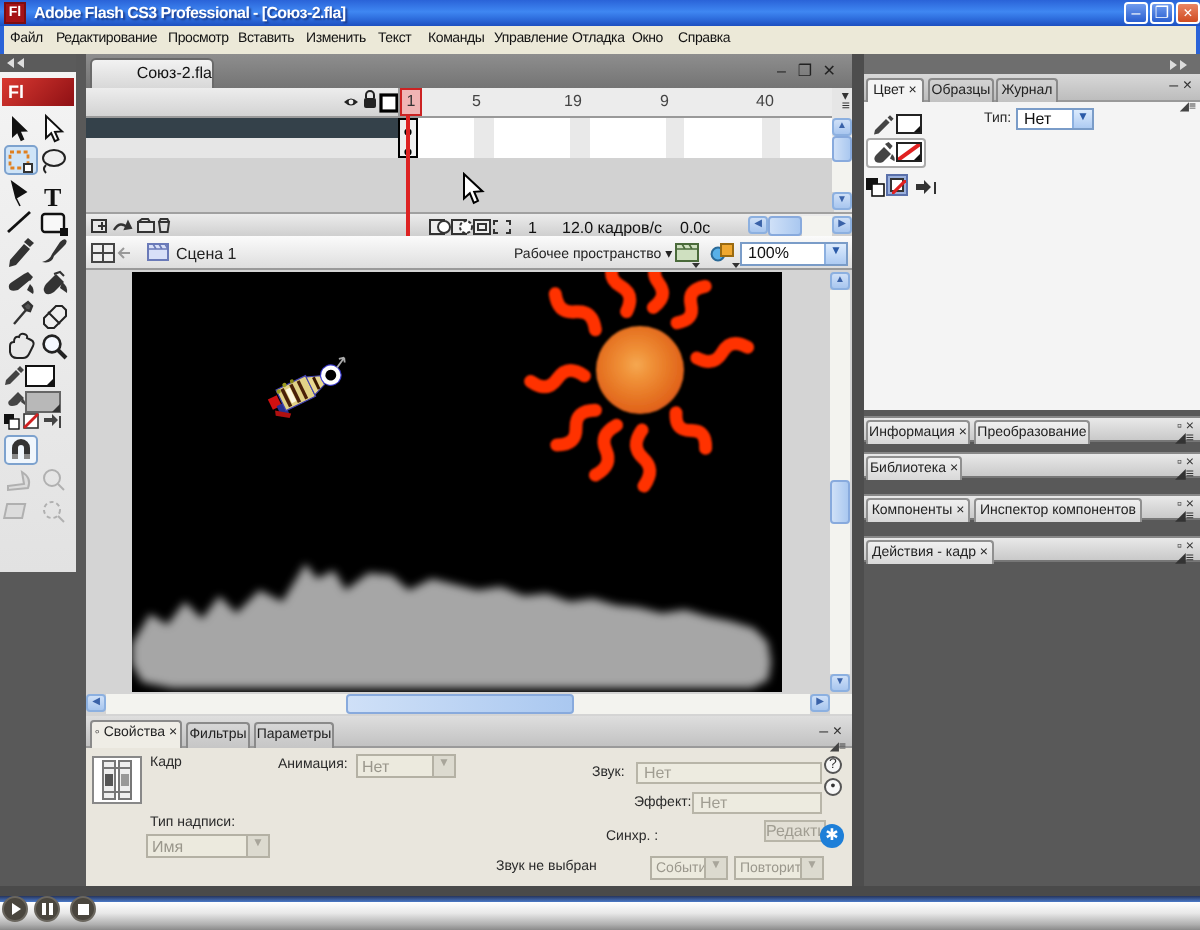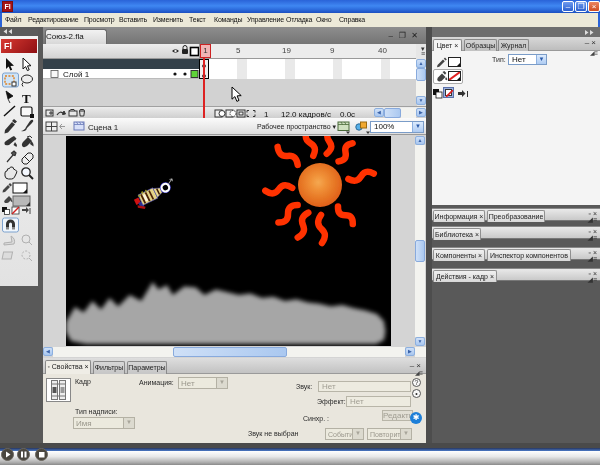--- a/index.html
+++ b/index.html
@@ -12,21 +12,21 @@
 .wbtn{position:absolute;top:1px;width:12px;height:11px;border:1px solid #fff;border-radius:2px;color:#fff;font-size:8px;line-height:9px;text-align:center}
 
 #menu{left:0;top:13px;width:600px;height:14px;background:#ece9d8;border-left:2px solid #2a63d8;border-right:2px solid #2a63d8}
 #menu span{position:absolute;top:3px;font-size:7px;color:#111;letter-spacing:-0.2px}
 
 #toolhead{left:0;top:27px;width:38px;height:9px;background:#5b5b5b;color:#ddd;font-size:7px;line-height:9px;padding-left:2px}
 #toolbar{left:0;top:36px;width:38px;height:250px;background:linear-gradient(180deg,#f4f4f4,#e2e2e2)}
 #fllogo{position:absolute;left:1px;top:3px;width:36px;height:14px;background:linear-gradient(135deg,#d93931,#8e1014);color:#fff;font-size:9px;font-weight:bold;line-height:14px;padding-left:3px}
 
 #tabbar{left:43px;top:27px;width:383px;height:17px;background:linear-gradient(180deg,#8e8e8e,#747474)}
-#doctab{position:absolute;left:2px;top:2px;width:62px;height:15px;background:linear-gradient(180deg,#f2f2f2,#d8d8d8);border:1px solid #6a6a6a;border-bottom:none;border-radius:3px 3px 0 0;font-size:8px;line-height:14px;text-align:left;color:#111}
+#doctab{position:absolute;left:2px;top:2px;width:62px;height:15px;background:linear-gradient(180deg,#f2f2f2,#d8d8d8);border:1px solid #6a6a6a;border-bottom:none;border-radius:3px 3px 0 0;font-size:8px;line-height:14px;text-align:right;color:#111}
 #timeline{left:43px;top:44px;width:383px;height:74px;background:#e6e6e6}
 #tlhead{position:absolute;left:0;top:0;width:156px;height:15px;background:linear-gradient(180deg,#ededed,#d3d3d3);border-bottom:1px solid #999}
 #ruler{position:absolute;left:156px;top:0;width:217px;height:15px;background:#ececec;border-bottom:1px solid #999;border-left:1px solid #999}
 .lrow{position:absolute;left:0;width:156px;height:10px;font-size:8px}
 #frames{position:absolute;left:156px;top:15px;width:217px;height:20px;background:#fff}
 #tlgray{position:absolute;left:0;top:35px;width:374px;height:27px;background:#d2d2d2}
 #tlstatus{position:absolute;left:0;top:62px;width:383px;height:12px;background:linear-gradient(180deg,#ececec,#cfcfcf);border-top:1px solid #a0a0a0;font-size:8px}
 #editbar{left:43px;top:118px;width:383px;height:17px;background:linear-gradient(180deg,#fbfbfb,#dedede);border-bottom:1px solid #9a9a9a;font-size:8px}
 #stage{left:43px;top:135px;width:383px;height:223px;background:#d4d4d4}
 #canvas{position:absolute;left:23px;top:1px;width:325px;height:210px;background:#000;overflow:hidden}
@@ -56,20 +56,21 @@
 
 #botline{left:0;top:443px;width:600px;height:7px;background:#4a4a4a}
 #blueline{left:0;top:448px;width:600px;height:3px;background:linear-gradient(180deg,#26355e,#4b7ac8)}
 #player{left:0;top:451px;width:600px;height:14px;background:linear-gradient(180deg,#ffffff 0%,#e8e8e8 40%,#b0b0b0 80%,#8a8a8a 100%)}
 .pbtn{position:absolute;top:-3px;width:13px;height:13px;border-radius:50%;background:#4a463e;border:1px solid #6a665e}
 </style></head>
 <body>
 
 <div class="abs" id="title">
   <div id="flicon">Fl</div>
+  <div class="txt">Adobe Flash CS3 Professional - [Союз-2.fla]</div>
   <div class="wbtn" style="right:26px;background:linear-gradient(180deg,#6f9bee,#2a5fd0)">–</div>
   <div class="wbtn" style="right:13px;background:linear-gradient(180deg,#6f9bee,#2a5fd0)">❐</div>
   <div class="wbtn" style="right:0px;background:linear-gradient(180deg,#ea8563,#cf4c22)">×</div>
 </div>
 
 <div class="abs" id="menu">
   <span style="left:3px">Файл</span>
   <span style="left:26px">Редактирование</span>
   <span style="left:82px">Просмотр</span>
   <span style="left:117px">Вставить</span>
@@ -210,29 +211,20 @@
   <div id="ruler">
     <div style="position:absolute;left:0;top:0;width:11px;height:14px;background:#f0b4b4;border:1px solid #cc2222;color:#333;font-size:8px;line-height:12px;text-align:center;overflow:hidden;z-index:3">1</div>
     <span style="position:absolute;left:36px;top:2px;font-size:8px;color:#444">5</span>
     <span style="position:absolute;left:82px;top:2px;font-size:8px;color:#444">19</span>
     <span style="position:absolute;left:130px;top:2px;font-size:8px;color:#444">9</span>
     <span style="position:absolute;left:178px;top:2px;font-size:8px;color:#444">40</span>
   </div>
   <div style="position:absolute;right:1px;top:2px;font-size:7px;color:#333;line-height:5px">▾<br>≡</div>
 
   <div class="lrow" style="top:15px;background:#34414a"></div>
-  <div class="lrow" style="top:25px;width:156px;background:#fff;color:#111;border-bottom:1px solid #bbb">
-    <svg width="156" height="10" style="position:absolute">
-      <rect x="8" y="1.5" width="7" height="7" fill="#f8f8f8" stroke="#555" stroke-width="0.8"></rect>
-      <circle cx="132" cy="5" r="1.6" fill="#111"></circle>
-        <circle cx="142" cy="5" r="1.6" fill="#111"></circle>
-      <rect x="148" y="1.5" width="7" height="7" fill="#5fd438" stroke="#333"></rect>
-    </svg>
-    <span style="position:absolute;left:20px;top:1px;font-size:8px">Слой 1</span>
-  </div>
 
   <div id="frames">
     <div style="position:absolute;left:38px;top:0;width:10px;height:20px;background:#e9e9e9"></div>
     <div style="position:absolute;left:86px;top:0;width:10px;height:20px;background:#e9e9e9"></div>
     <div style="position:absolute;left:134px;top:0;width:9px;height:20px;background:#e9e9e9"></div>
     <div style="position:absolute;left:182px;top:0;width:9px;height:20px;background:#e9e9e9"></div>
     <div style="position:absolute;left:0;top:0;width:10px;height:20px;background:#efefef;border:1px solid #000"></div>
     <svg width="217" height="20" style="position:absolute">
         <circle cx="5" cy="7" r="1.8" fill="#000"></circle>
         <circle cx="5" cy="17" r="1.8" fill="#000"></circle>

